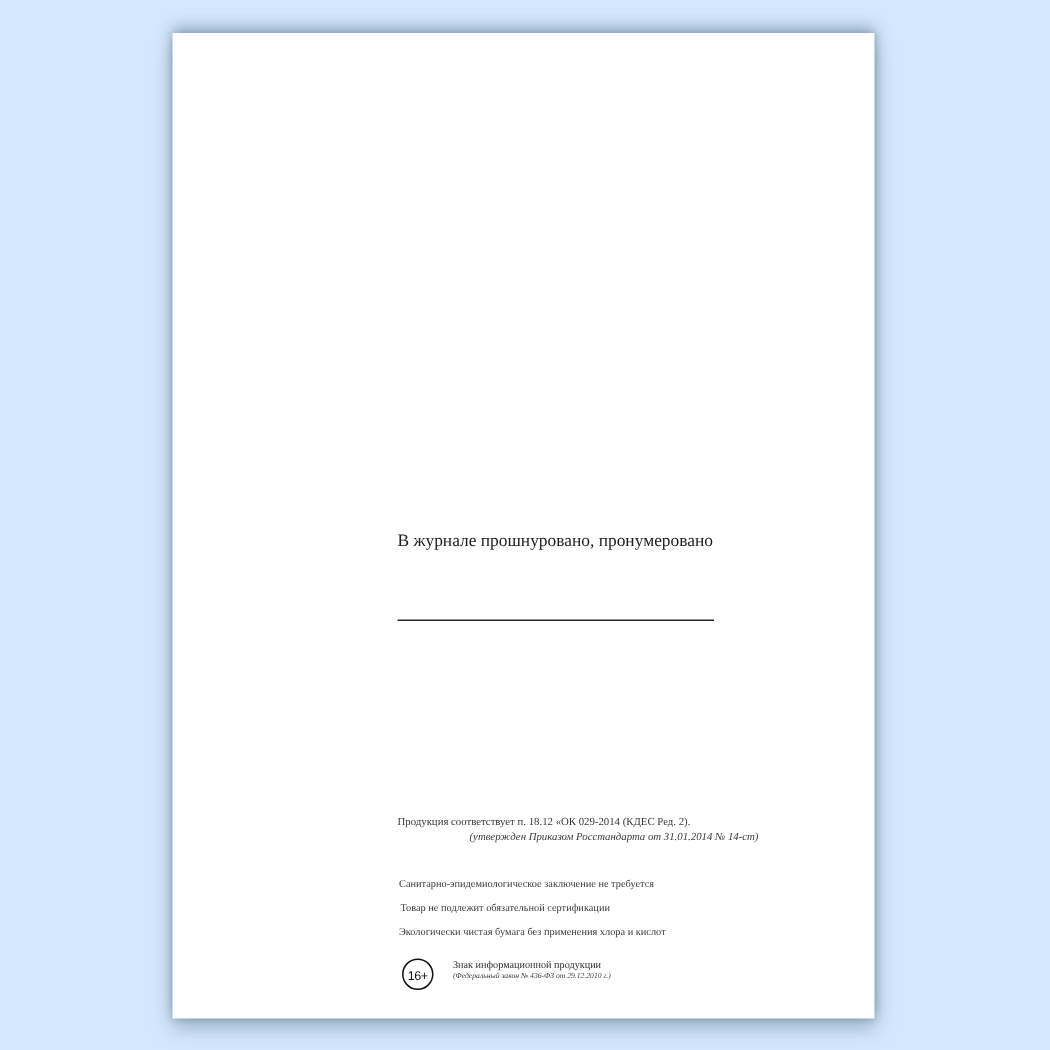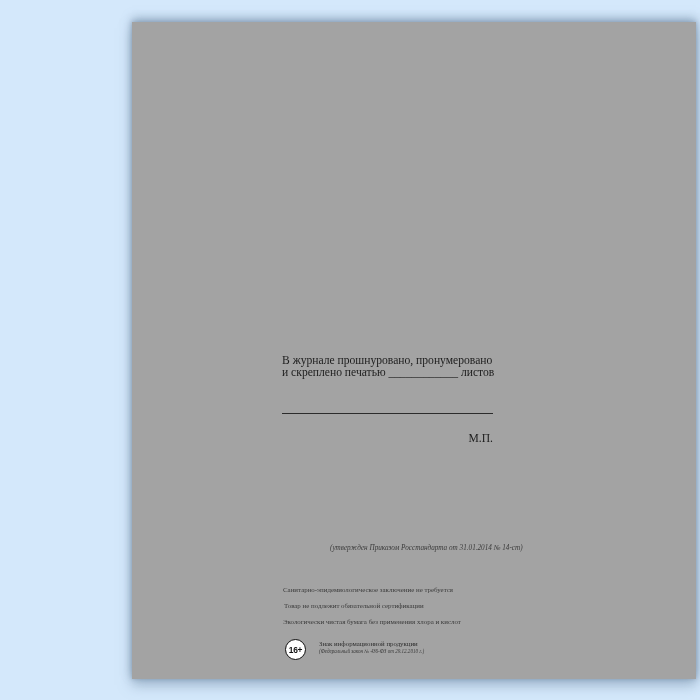--- a/index.html
+++ b/index.html
@@ -6,23 +6,23 @@
   body {
     width: 700px; height: 700px;
     background: #d4e8fb;
     overflow: hidden;
     position: relative;
     font-family: "Liberation Serif", "DejaVu Serif", serif;
   }
   .stage { position: absolute; inset: 0; }
   .page {
     position: absolute;
-    left: 132px; top: 22px;
-    width: 564px; height: 657px;
-    background: #a3a3a3;
+    left: 115px; top: 22px;
+    width: 468px; height: 657px;
+    background: #ffffff;
     box-shadow: 0 -4px 9px rgba(104,129,156,0.55),
                 0 6px 12px rgba(104,129,156,0.50),
                 0 0 4px  rgba(104,129,156,0.40);
   }
   .abs { position: absolute; }
 
   
   .stitch-block {
     left: 150px; top: 333px; width: 212px;
     font-size: 11.6px; line-height: 12.4px;
@@ -52,48 +52,47 @@
   .note-cert     { left: 152px; top: 580px; }
   .note-eco      { left: 151px; top: 596px; }
 
   
   .age-badge {
     left: 153px; top: 617px;
     width: 21px; height: 21px; box-sizing: border-box;
     border: 1.9px solid #101010; border-radius: 50%;
     display: flex; align-items: center; justify-content: center;
     font-family: "Liberation Sans", "DejaVu Sans", sans-serif;
-    font-weight: bold; font-size: 8.4px; letter-spacing: -0.3px;
+    font-weight: normal; font-size: 8.4px; letter-spacing: -0.3px;
     color: #101010; background: #fff;
   }
   .age-title {
     left: 187px; top: 618px;
     font-size: 6.8px; color: #2e2e2e; white-space: nowrap;
   }
   .age-law {
     left: 187px; top: 626px;
     font-size: 5.1px; font-style: italic; color: #3a3a3a; white-space: nowrap;
   }
 </style>
 </head>
 <body>
 
 <div class="stage">
   <div class="page">
 
     <div class="abs stitch-block">
       <div class="stitch-line">В журнале прошнуровано, пронумеровано</div>
-      <div class="stitch-line">и скреплено печатью ____________ листов</div>
     </div>
 
     <div class="abs sig-rule"></div>
 
-    <div class="abs stamp-mp">М.П.</div>
 
     <div class="abs okved-block">
+      <div>Продукция соответствует п. 18.12 «ОК 029-2014 (КДЕС Ред. 2).</div>
       <div class="italic">(утвержден Приказом Росстандарта от 31.01.2014 № 14-ст)</div>
     </div>
 
     <div class="abs note-line note-sanitary">Санитарно-эпидемиологическое заключение не требуется</div>
     <div class="abs note-line note-cert">Товар не подлежит обязательной сертификации</div>
     <div class="abs note-line note-eco">Экологически чистая бумага без применения хлора и кислот</div>
 
     <div class="abs age-badge">
       <span>16+</span>
     </div>

